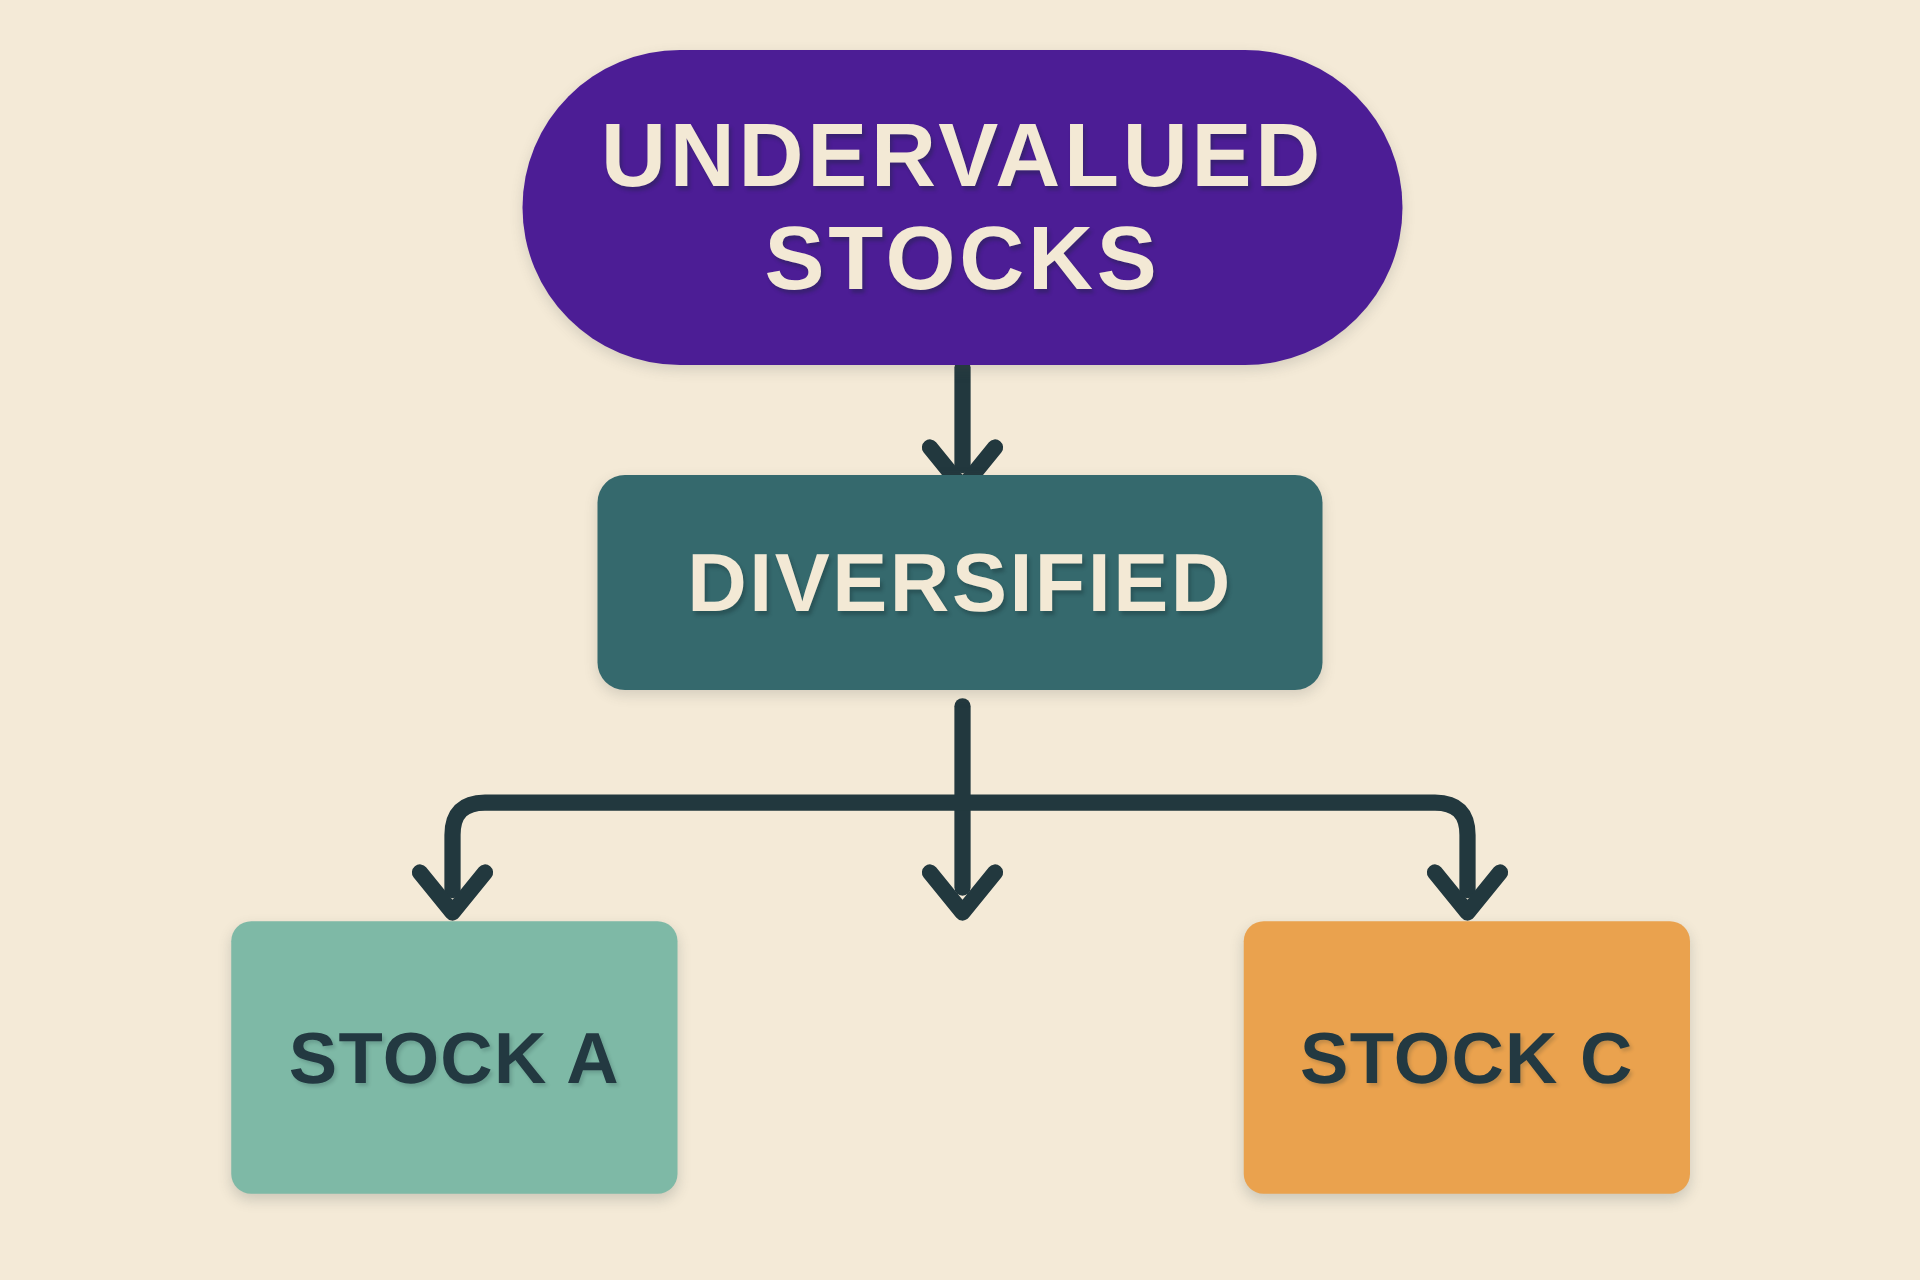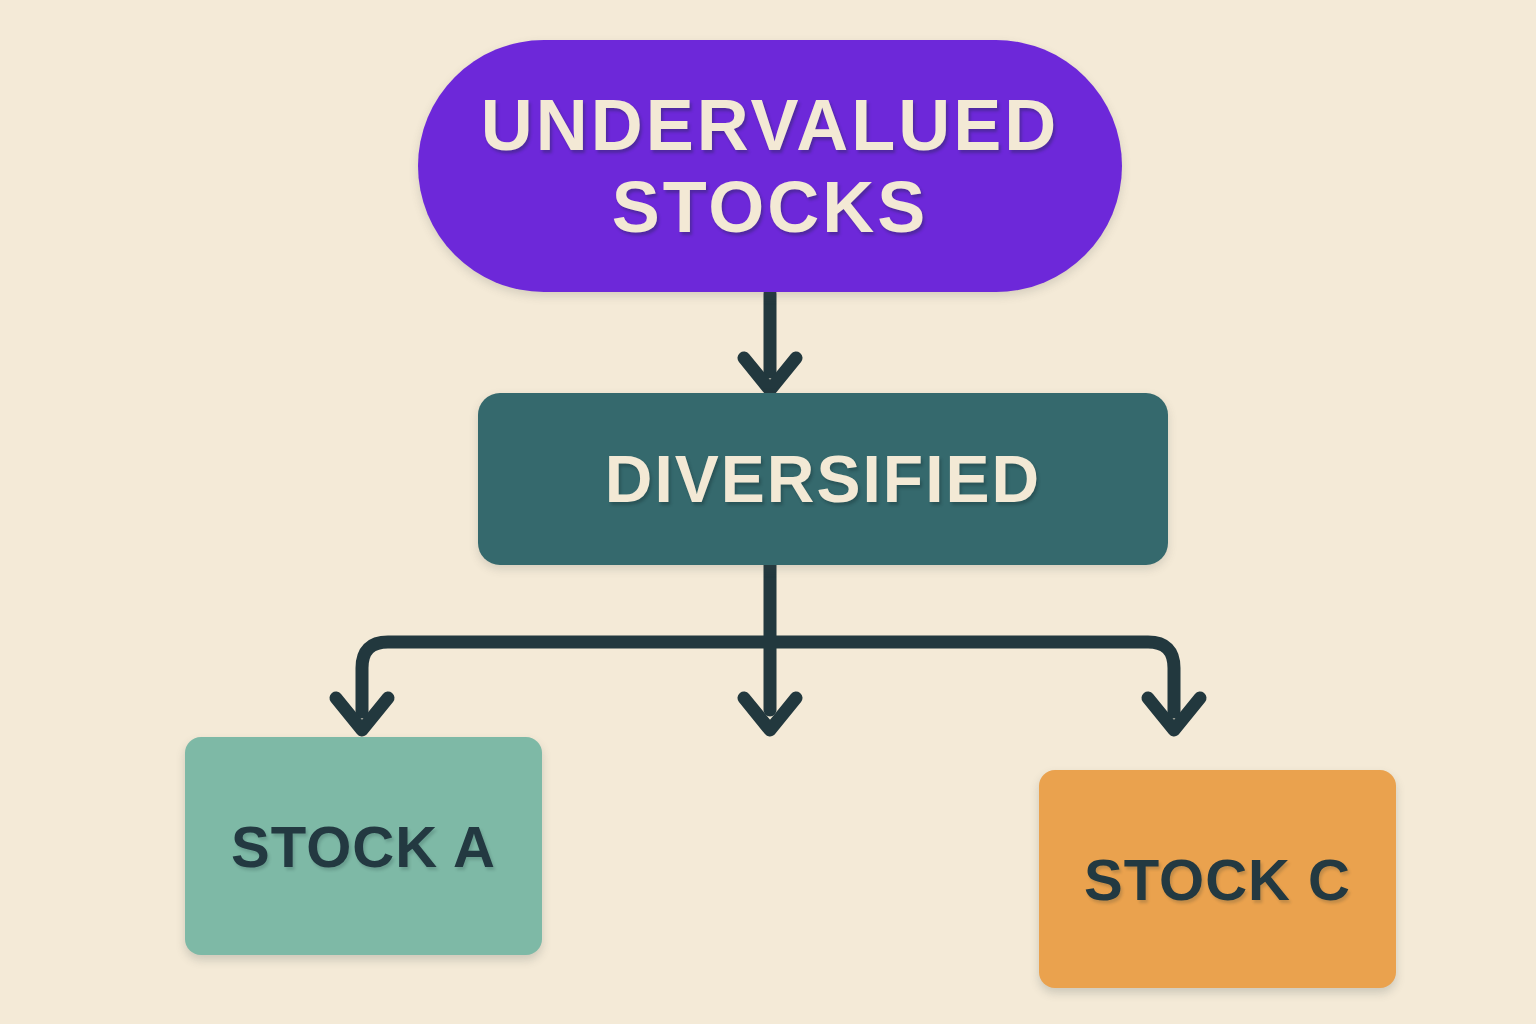--- a/index.html
+++ b/index.html
@@ -41,40 +41,40 @@
     height: 252px;
     border-radius: 126px;
     font-size: 72px;
     letter-spacing: 3px;
     line-height: 1.14;
     padding: 0 58px;
     box-shadow: 0 4px 10px rgba(70, 80, 80, 0.18);
   }
   .node-strategy {
     left: 478px;
-    top: 393px;
-    width: 690px;
+    top: 380px;
+    width: 580px;
     height: 172px;
     border-radius: 22px;
     font-size: 66px;
     letter-spacing: 2px;
     box-shadow: 0 4px 10px rgba(70, 80, 80, 0.18);
   }
   .node-leaf {
     top: 737px;
     width: 357px;
     height: 218px;
     border-radius: 16px;
     font-size: 58px;
     letter-spacing: 1px;
     box-shadow: 0 5px 10px rgba(70, 80, 80, 0.22);
   }
   .node-stock-a { left: 185px; }
   .node-stock-b { left: 600px; width: 338px; }
-  .node-stock-c { left: 1039px; margin-top: 33px; }
+  .node-stock-c { left: 995px; }
   .label-light {
     text-shadow: 2px 3px 3px rgba(18, 40, 44, 0.32);
   }
   .label-dark {
     text-shadow: 2px 3px 3px rgba(18, 40, 44, 0.18);
   }
 </style>
 </head>
 <body>
 
@@ -86,21 +86,21 @@
     <path d="M744 358 L770 390 L796 358"></path>
 
     <path d="M770 565 V 710"></path>
     <path d="M744 698 L770 730 L796 698"></path>
 
     <path d="M362 712 V 668 Q362 642 388 642 L1148 642 Q1174 642 1174 668 L1174 712"></path>
     <path d="M336 698 L362 730 L388 698"></path>
     <path d="M1148 698 L1174 730 L1200 698"></path>
   </svg>
 
-  <div class="node node-root" style="background: #6d28d9; color: rgb(243, 233, 213);">
+  <div class="node node-root" style="background: #4c1d95; color: rgb(243, 233, 213);">
     <span class="label-light">UNDERVALUED STOCKS</span>
   </div>
 
   <div class="node node-strategy" style="background: rgb(53, 105, 109); color: rgb(243, 233, 213);">
     <span class="label-light">DIVERSIFIED</span>
   </div>
 
   <div class="node node-leaf node-stock-a" style="background: rgb(126, 185, 166); color: rgb(35, 57, 65);">
     <span class="label-dark">STOCK A</span>
   </div>

